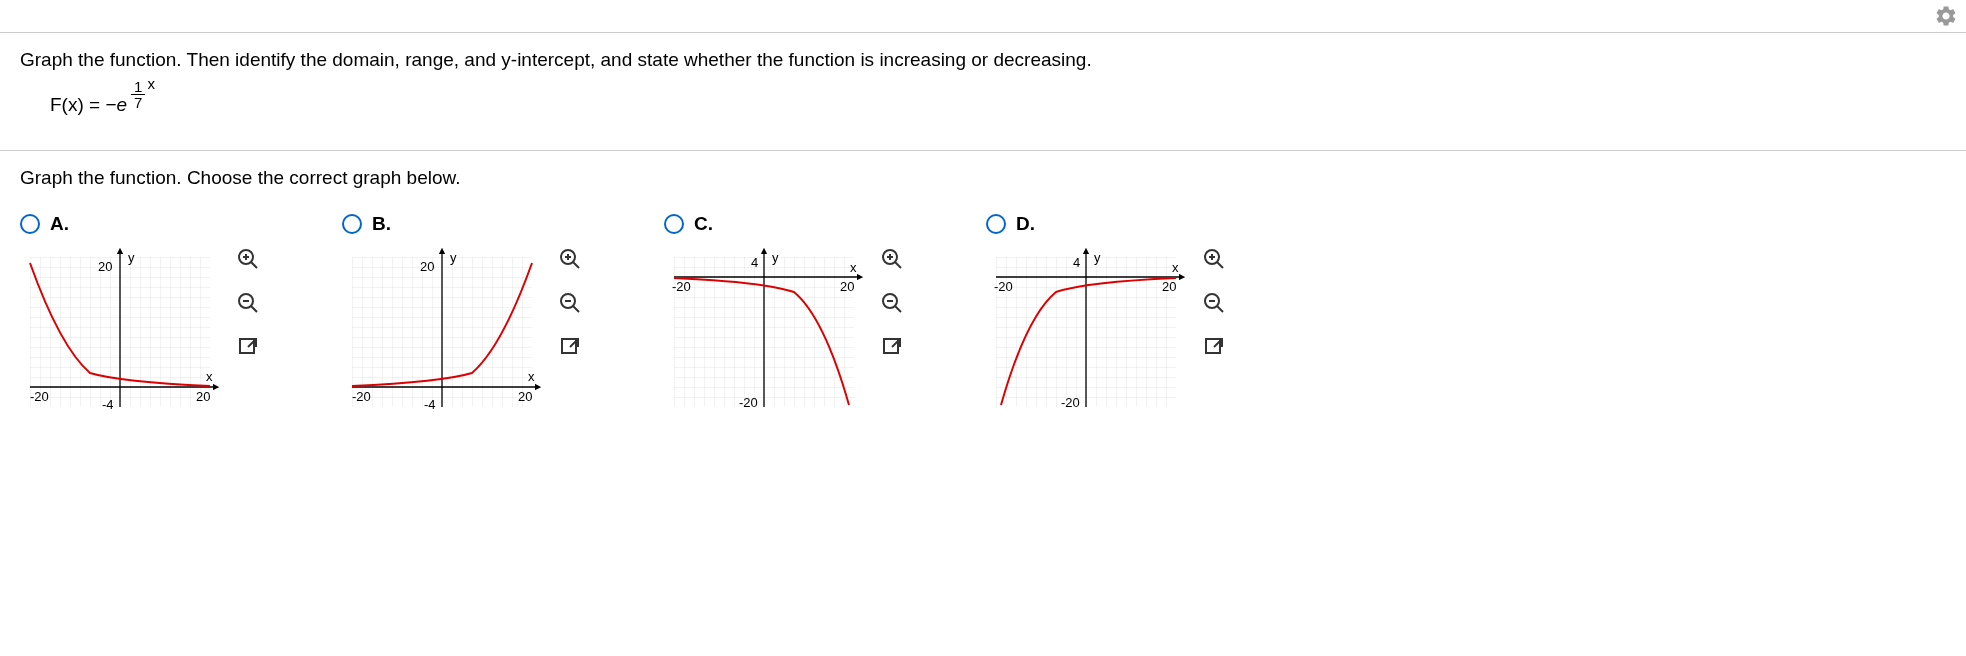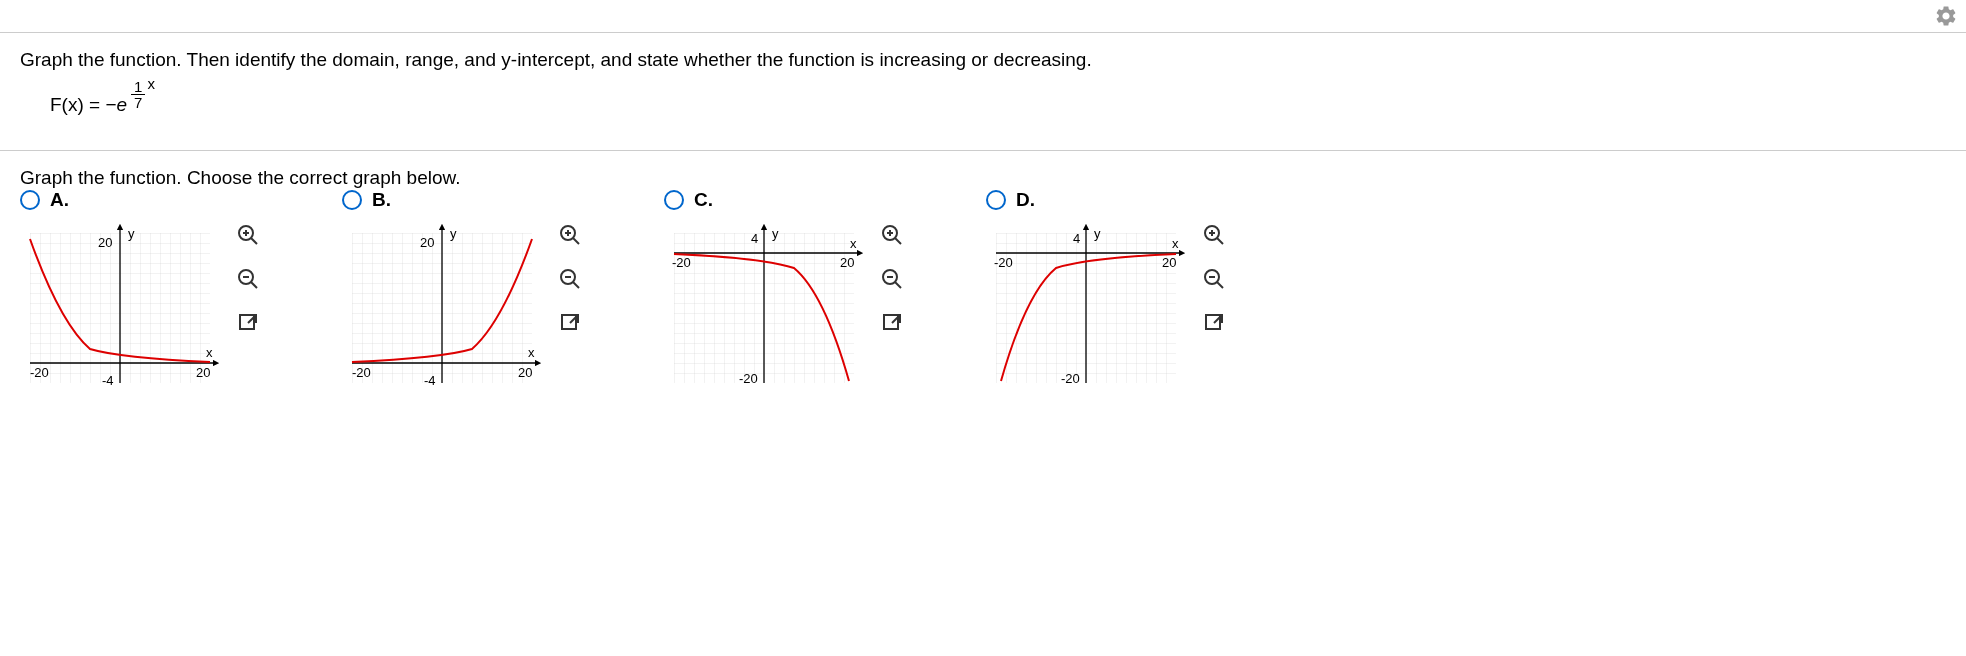--- a/index.html
+++ b/index.html
@@ -66,20 +66,21 @@
       position: relative;
       top: -4px;
     }
     .exp-wrapper {
       display: inline-flex;
       align-items: flex-start;
       position: relative;
       top: -10px;
     }
     .sub-question {
+      margin-bottom: 24px;
     }
     .options-row {
       display: flex;
       gap: 80px;
       padding-left: 0;
     }
     .option {
       display: flex;
       flex-direction: column;
     }

